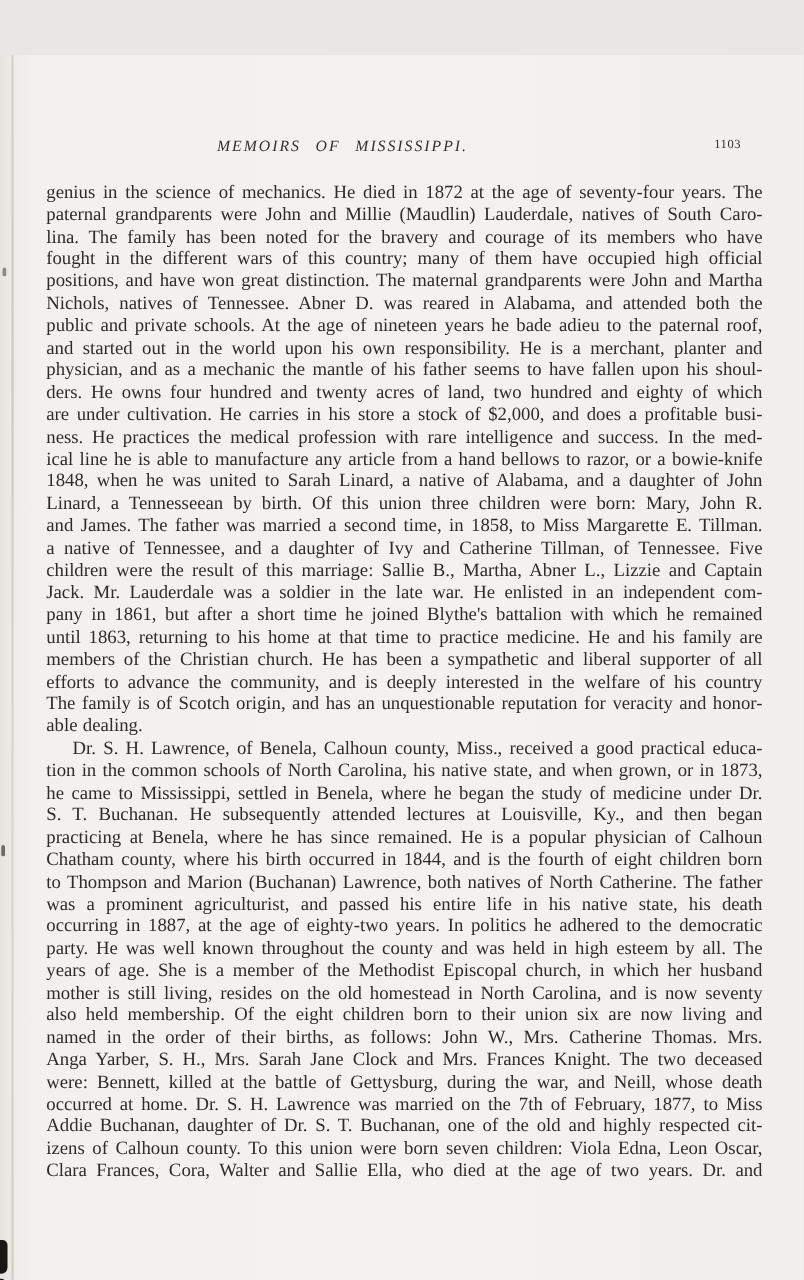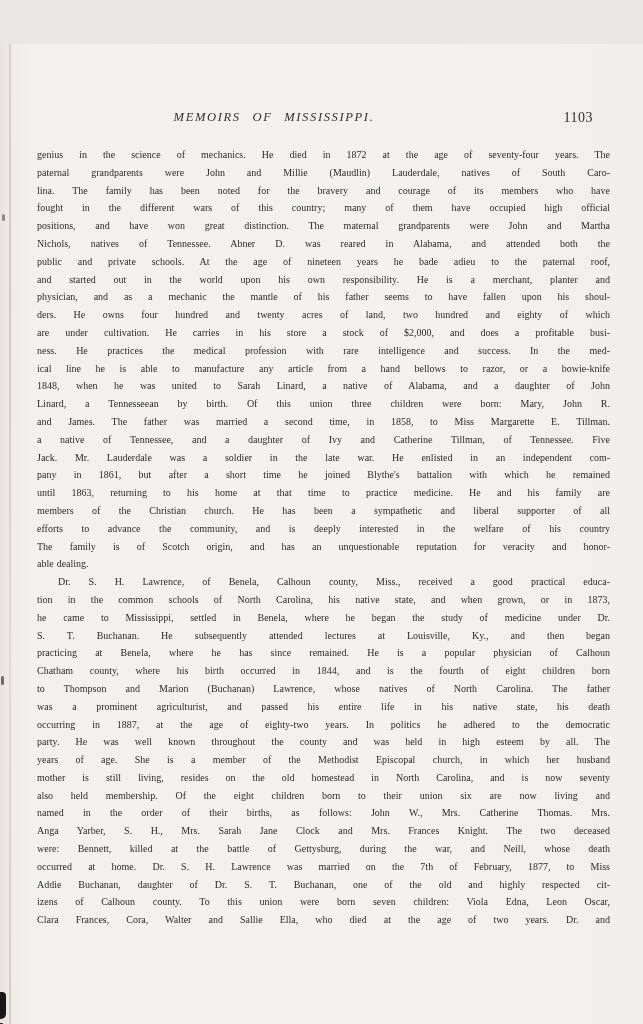--- a/index.html
+++ b/index.html
@@ -30,31 +30,31 @@
     position: absolute; left: 0; top: 0; width: 548px;
     text-align: center;
     font-style: italic;
     font-size: 12.6px;
     letter-spacing: 1.6px;
     word-spacing: 7px;
     color: #33312d;
   }
   .page-number {
     position: absolute; right: 50px; top: 0;
-    font-size: 14px;
+    font-size: 10px;
     letter-spacing: .5px;
     color: #33312d;
   }
   .body-text {
     position: absolute;
     left: 37px; top: 102px;
     width: 573px;
   }
   .line {
-    font-size: 10px;
+    font-size: 15px;
     line-height: 17.8px;
     height: 17.8px;
     white-space: nowrap;
     text-align: justify;
     text-align-last: justify;
     word-spacing: .5px;
     color: #2e2c29;
   }
   .line.no-stretch { text-align-last: left; }
   .line.indent { padding-left: 21px; }
@@ -98,36 +98,37 @@
         <div class="line">and started out in the world upon his own responsibility.  He is a merchant, planter and</div>
         <div class="line">physician, and as a mechanic the mantle of his father seems to have fallen upon his shoul-</div>
         <div class="line">ders.  He owns four hundred and twenty acres of land, two hundred and eighty of which</div>
         <div class="line">are under cultivation.  He carries in his store a stock of $2,000, and does a profitable busi-</div>
         <div class="line">ness.  He practices the medical profession with rare intelligence and success.  In the med-</div>
         <div class="line">ical line he is able to manufacture any article from a hand bellows to razor, or a bowie-knife</div>
         <div class="line">1848, when he was united to Sarah Linard, a native of Alabama, and a daughter of John</div>
         <div class="line">Linard, a Tennesseean by birth.  Of this union three children were born: Mary, John R.</div>
         <div class="line">and James.  The father was married a second time, in 1858, to Miss Margarette E. Tillman.</div>
         <div class="line">a native of Tennessee, and a daughter of Ivy and Catherine Tillman, of Tennessee.  Five</div>
+        <div class="line">children were the result of this marriage: Sallie B.,  Martha, Abner L., Lizzie and Captain</div>
         <div class="line">Jack.  Mr. Lauderdale was a soldier in the late war.  He enlisted in an independent com-</div>
         <div class="line">pany in 1861, but after a short time he joined Blythe's battalion with which he remained</div>
         <div class="line">until 1863, returning to his home at that time to practice medicine.  He and his family are</div>
         <div class="line">members of the Christian church.  He has been a sympathetic and liberal supporter of all</div>
         <div class="line">efforts to advance the community, and is deeply interested in the welfare of his country</div>
         <div class="line">The family is of Scotch origin, and has an unquestionable reputation for veracity and honor-</div>
         <div class="line no-stretch">able dealing.</div>
       </div>
       <div>
         <div class="line indent">Dr. S. H. Lawrence, of Benela, Calhoun county, Miss., received a good practical educa-</div>
         <div class="line">tion in the common schools of North Carolina, his native state, and when grown, or in 1873,</div>
         <div class="line">he came to Mississippi, settled in Benela, where he began the study of medicine under Dr.</div>
         <div class="line">S. T. Buchanan.  He subsequently attended lectures at Louisville, Ky., and then began</div>
         <div class="line">practicing at Benela, where he has since remained.  He is a popular physician of Calhoun</div>
         <div class="line">Chatham county, where his birth occurred in 1844, and is the fourth of eight children born</div>
-        <div class="line">to Thompson and Marion (Buchanan) Lawrence, whose natives of North Carolina.  The father</div>
+        <div class="line">to Thompson and Marion (Buchanan) Lawrence, both natives of North Catherine.  The father</div>
         <div class="line">was a prominent agriculturist, and passed his entire life in his native state, his death</div>
         <div class="line">occurring in 1887, at the age of eighty-two years.  In politics he adhered to the democratic</div>
         <div class="line">party.  He was well known throughout the county and was held in high esteem by all.  The</div>
         <div class="line">years of age.  She is a member of the Methodist Episcopal church, in which her husband</div>
         <div class="line">mother is still living, resides on the old homestead in North Carolina, and is now seventy</div>
         <div class="line">also held membership.  Of the eight children born to their union six are now living and</div>
         <div class="line">named in the order of their births, as follows:  John W., Mrs. Catherine Thomas.  Mrs.</div>
         <div class="line">Anga Yarber, S. H., Mrs. Sarah Jane Clock and Mrs. Frances Knight.  The two deceased</div>
         <div class="line">were:  Bennett, killed at the battle of Gettysburg, during the war, and Neill, whose death</div>
         <div class="line">occurred at home.  Dr. S. H. Lawrence was married on the 7th of February, 1877, to Miss</div>

